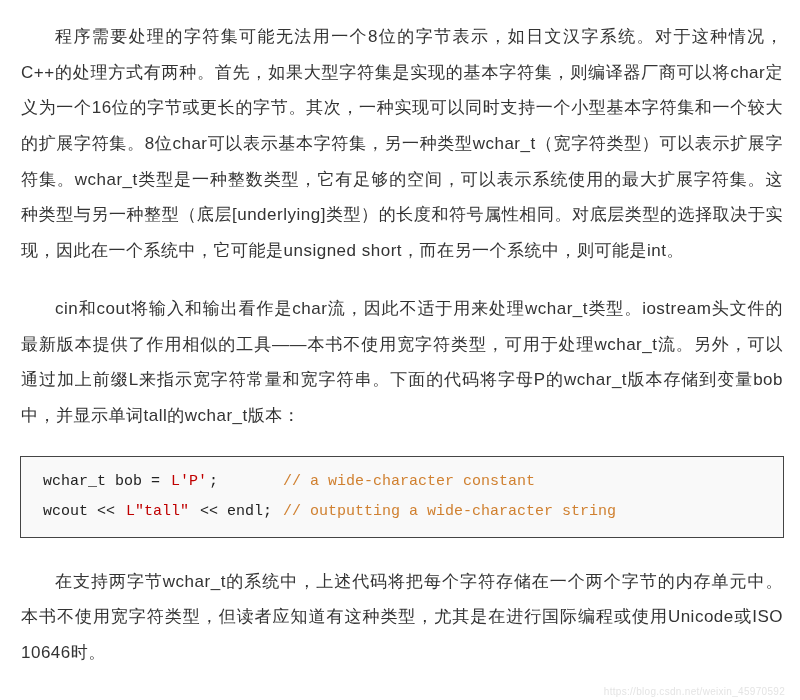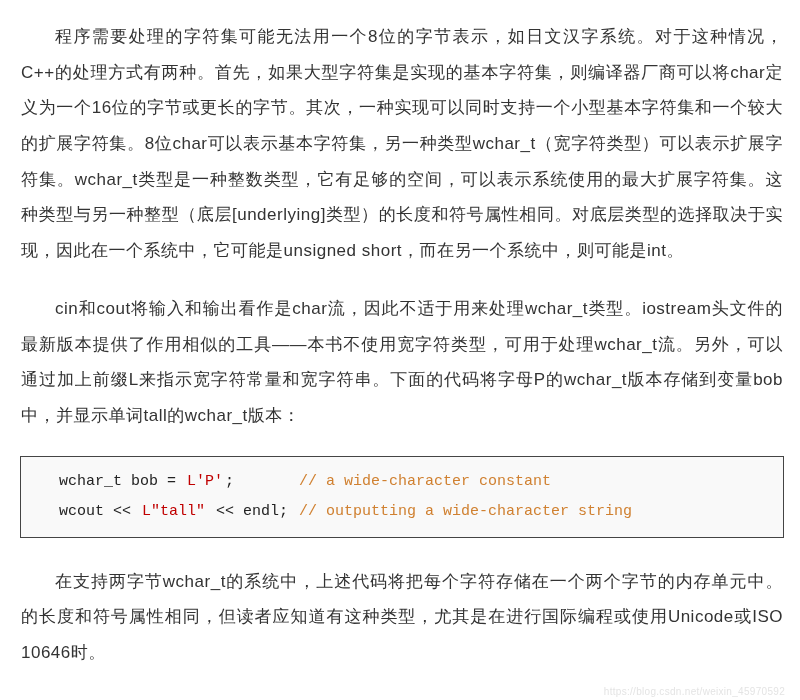--- a/index.html
+++ b/index.html
@@ -21,21 +21,21 @@
       text-align: justify;
       margin-bottom: 22px;
       letter-spacing: 0.5px;
     }
     .para-indent {
       text-indent: 2em;
     }
     .code-block {
       border: 1px solid #444;
       background: #f9f9f9;
-      padding: 10px 18px 10px 36px;
+      padding: 10px 18px 10px 20px;
       margin: 10px 0 26px 0;
       font-family: Consolas, "Courier New", monospace;
       font-size: 15px;
       line-height: 2.0;
       white-space: pre;
       overflow: hidden;
       color: #222;
     }
     .code-literal {
       color: #c00000;
@@ -55,15 +55,15 @@
 </head>
 <body>
 
 <p class="para para-indent">程序需要处理的字符集可能无法用一个8位的字节表示，如日文汉字系统。对于这种情况，C++的处理方式有两种。首先，如果大型字符集是实现的基本字符集，则编译器厂商可以将char定义为一个16位的字节或更长的字节。其次，一种实现可以同时支持一个小型基本字符集和一个较大的扩展字符集。8位char可以表示基本字符集，另一种类型wchar_t（宽字符类型）可以表示扩展字符集。wchar_t类型是一种整数类型，它有足够的空间，可以表示系统使用的最大扩展字符集。这种类型与另一种整型（底层[underlying]类型）的长度和符号属性相同。对底层类型的选择取决于实现，因此在一个系统中，它可能是unsigned short，而在另一个系统中，则可能是int。</p>
 
 <p class="para para-indent">cin和cout将输入和输出看作是char流，因此不适于用来处理wchar_t类型。iostream头文件的最新版本提供了作用相似的工具——本书不使用宽字符类型，可用于处理wchar_t流。另外，可以通过加上前缀L来指示宽字符常量和宽字符串。下面的代码将字母P的wchar_t版本存储到变量bob中，并显示单词tall的wchar_t版本：</p>
 
 <div class="code-block"><span><span>wchar_t bob = </span><span class="code-literal">L'P'</span><span>;       </span><span class="code-comment">// a wide-character constant</span></span>
 <span><span>wcout &lt;&lt; </span><span class="code-literal">L"tall"</span><span> &lt;&lt; endl; </span><span class="code-comment">// outputting a wide-character string</span></span></div>
 
-<p class="para para-indent">在支持两字节wchar_t的系统中，上述代码将把每个字符存储在一个两个字节的内存单元中。的长度和符号属性相同，但读者应知道有这种类型，尤其是在进行国际编程或使用Unicode或ISO 10646时。</p>
+<p class="para para-indent">在支持两字节wchar_t的系统中，上述代码将把每个字符存储在一个两个字节的内存单元中。本书不使用宽字符类型，但读者应知道有这种类型，尤其是在进行国际编程或使用Unicode或ISO 10646时。</p>
 
 <div class="watermark">https://blog.csdn.net/weixin_45970592</div>
 
 </body></html>

